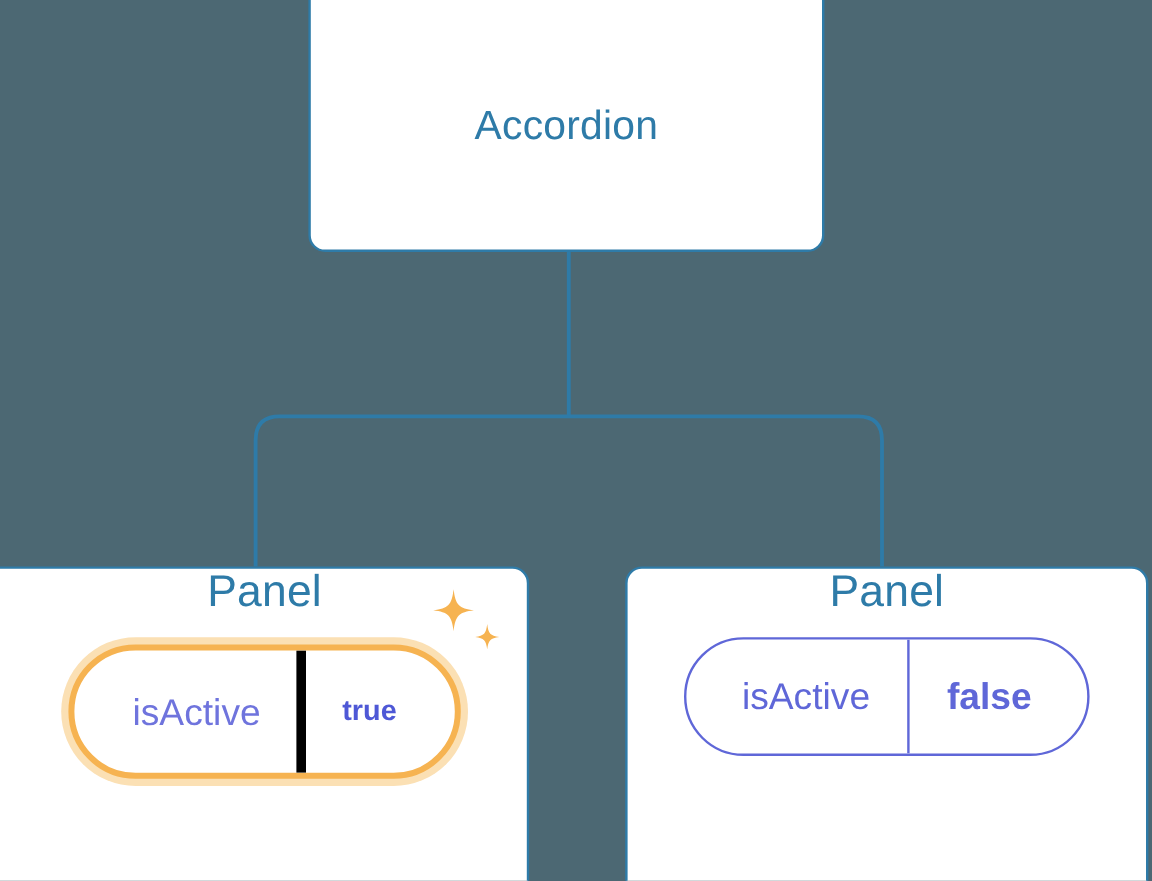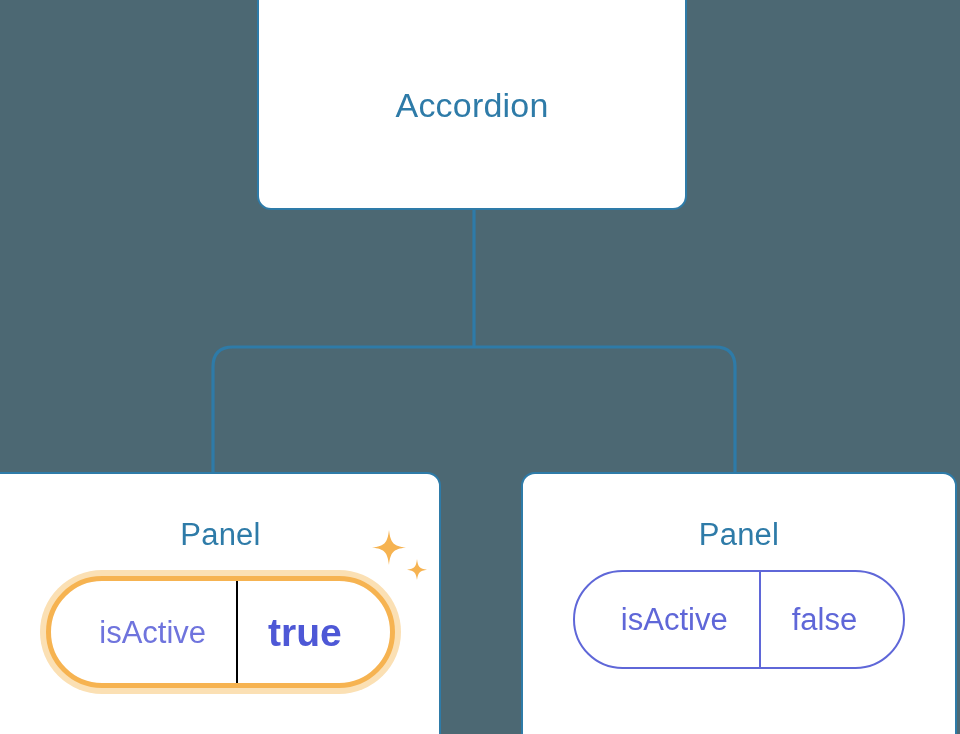--- a/index.html
+++ b/index.html
@@ -69,22 +69,21 @@
   }
   .card-panel-left {
     left: -16px;
     width: 457px;
   }
   .card-panel-right {
     left: 521px;
     width: 436px;
   }
   .card-panel .node-title {
-    font-size: 31px;
-    margin-top: 45px;
+    font-size: 37px;
   }
   .card-panel-left .node-title {
     margin-left: 16px;
   }
 
   
   .pill-wrap {
     position: relative;
     margin-top: 20px;
     display: flex;
@@ -110,21 +109,21 @@
   .pill-plain .pill-key,
   .pill-plain .pill-val {
     color: #5f67d8;
     font-size: 31px;
     font-weight: 400;
   }
   .pill-plain .pill-val {
     border-left: 2px solid #5f67d8;
   }
   .pill-plain .pill-key { padding: 0 31px 0 46px; }
-  .pill-plain .pill-val { padding: 0 46px 0 31px; }
+  .pill-plain .pill-val { padding: 0 46px 0 31px; font-weight: bold; }
 
   
   .pill-highlight-wrap {
     position: relative;
     padding: 6px;
     border-radius: 999px;
     background: #fbe0b4;
   }
   .pill-highlight {
     border: 5px solid #f6b351;
@@ -132,23 +131,23 @@
     background: #ffffff;
   }
   .pill-highlight .pill-key {
     color: #6f74dd;
     font-size: 31px;
     font-weight: 400;
     padding: 0 30px 0 48px;
   }
   .pill-highlight .pill-val {
     color: #4e58d6;
-    font-size: 39px;
+    font-size: 24px;
     font-weight: 700;
-    border-left: 2px solid #000000;
+    border-left: 8px solid #000000;
     padding: 0 48px 0 30px;
   }
 
   .pill-key, .pill-val {
     display: flex;
     align-items: center;
     justify-content: center;
     line-height: 1;
     white-space: nowrap;
   }

